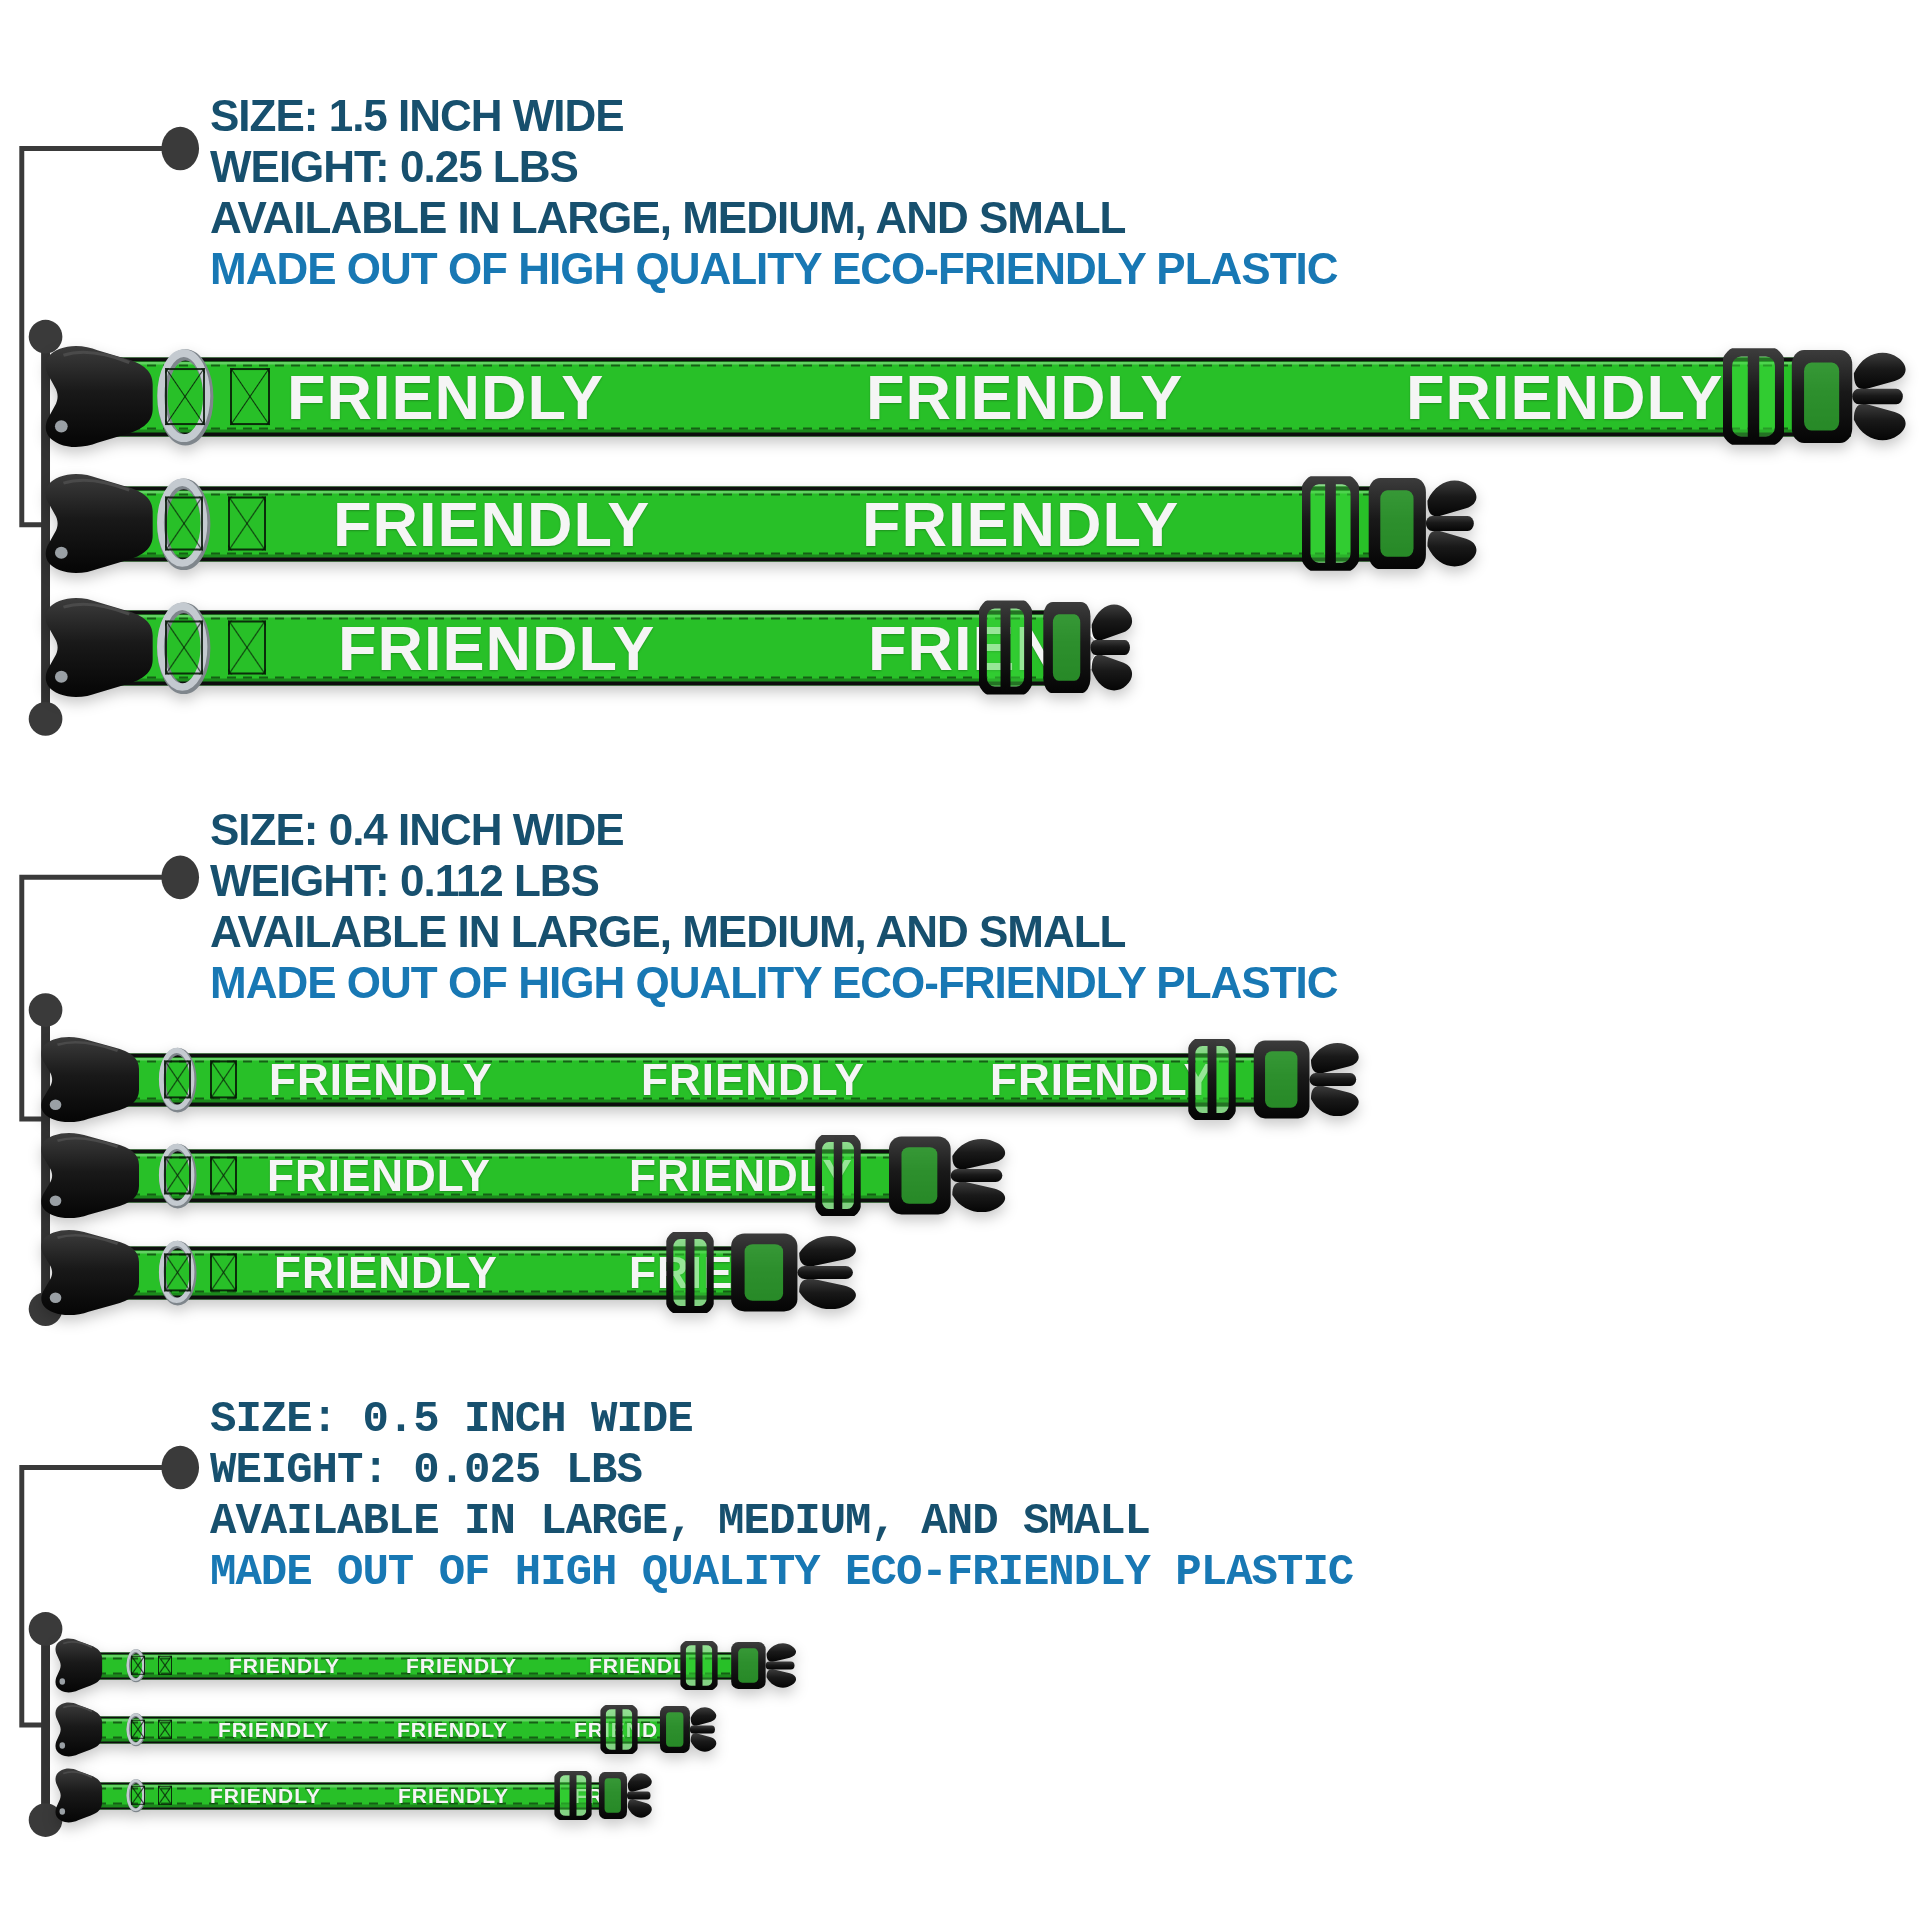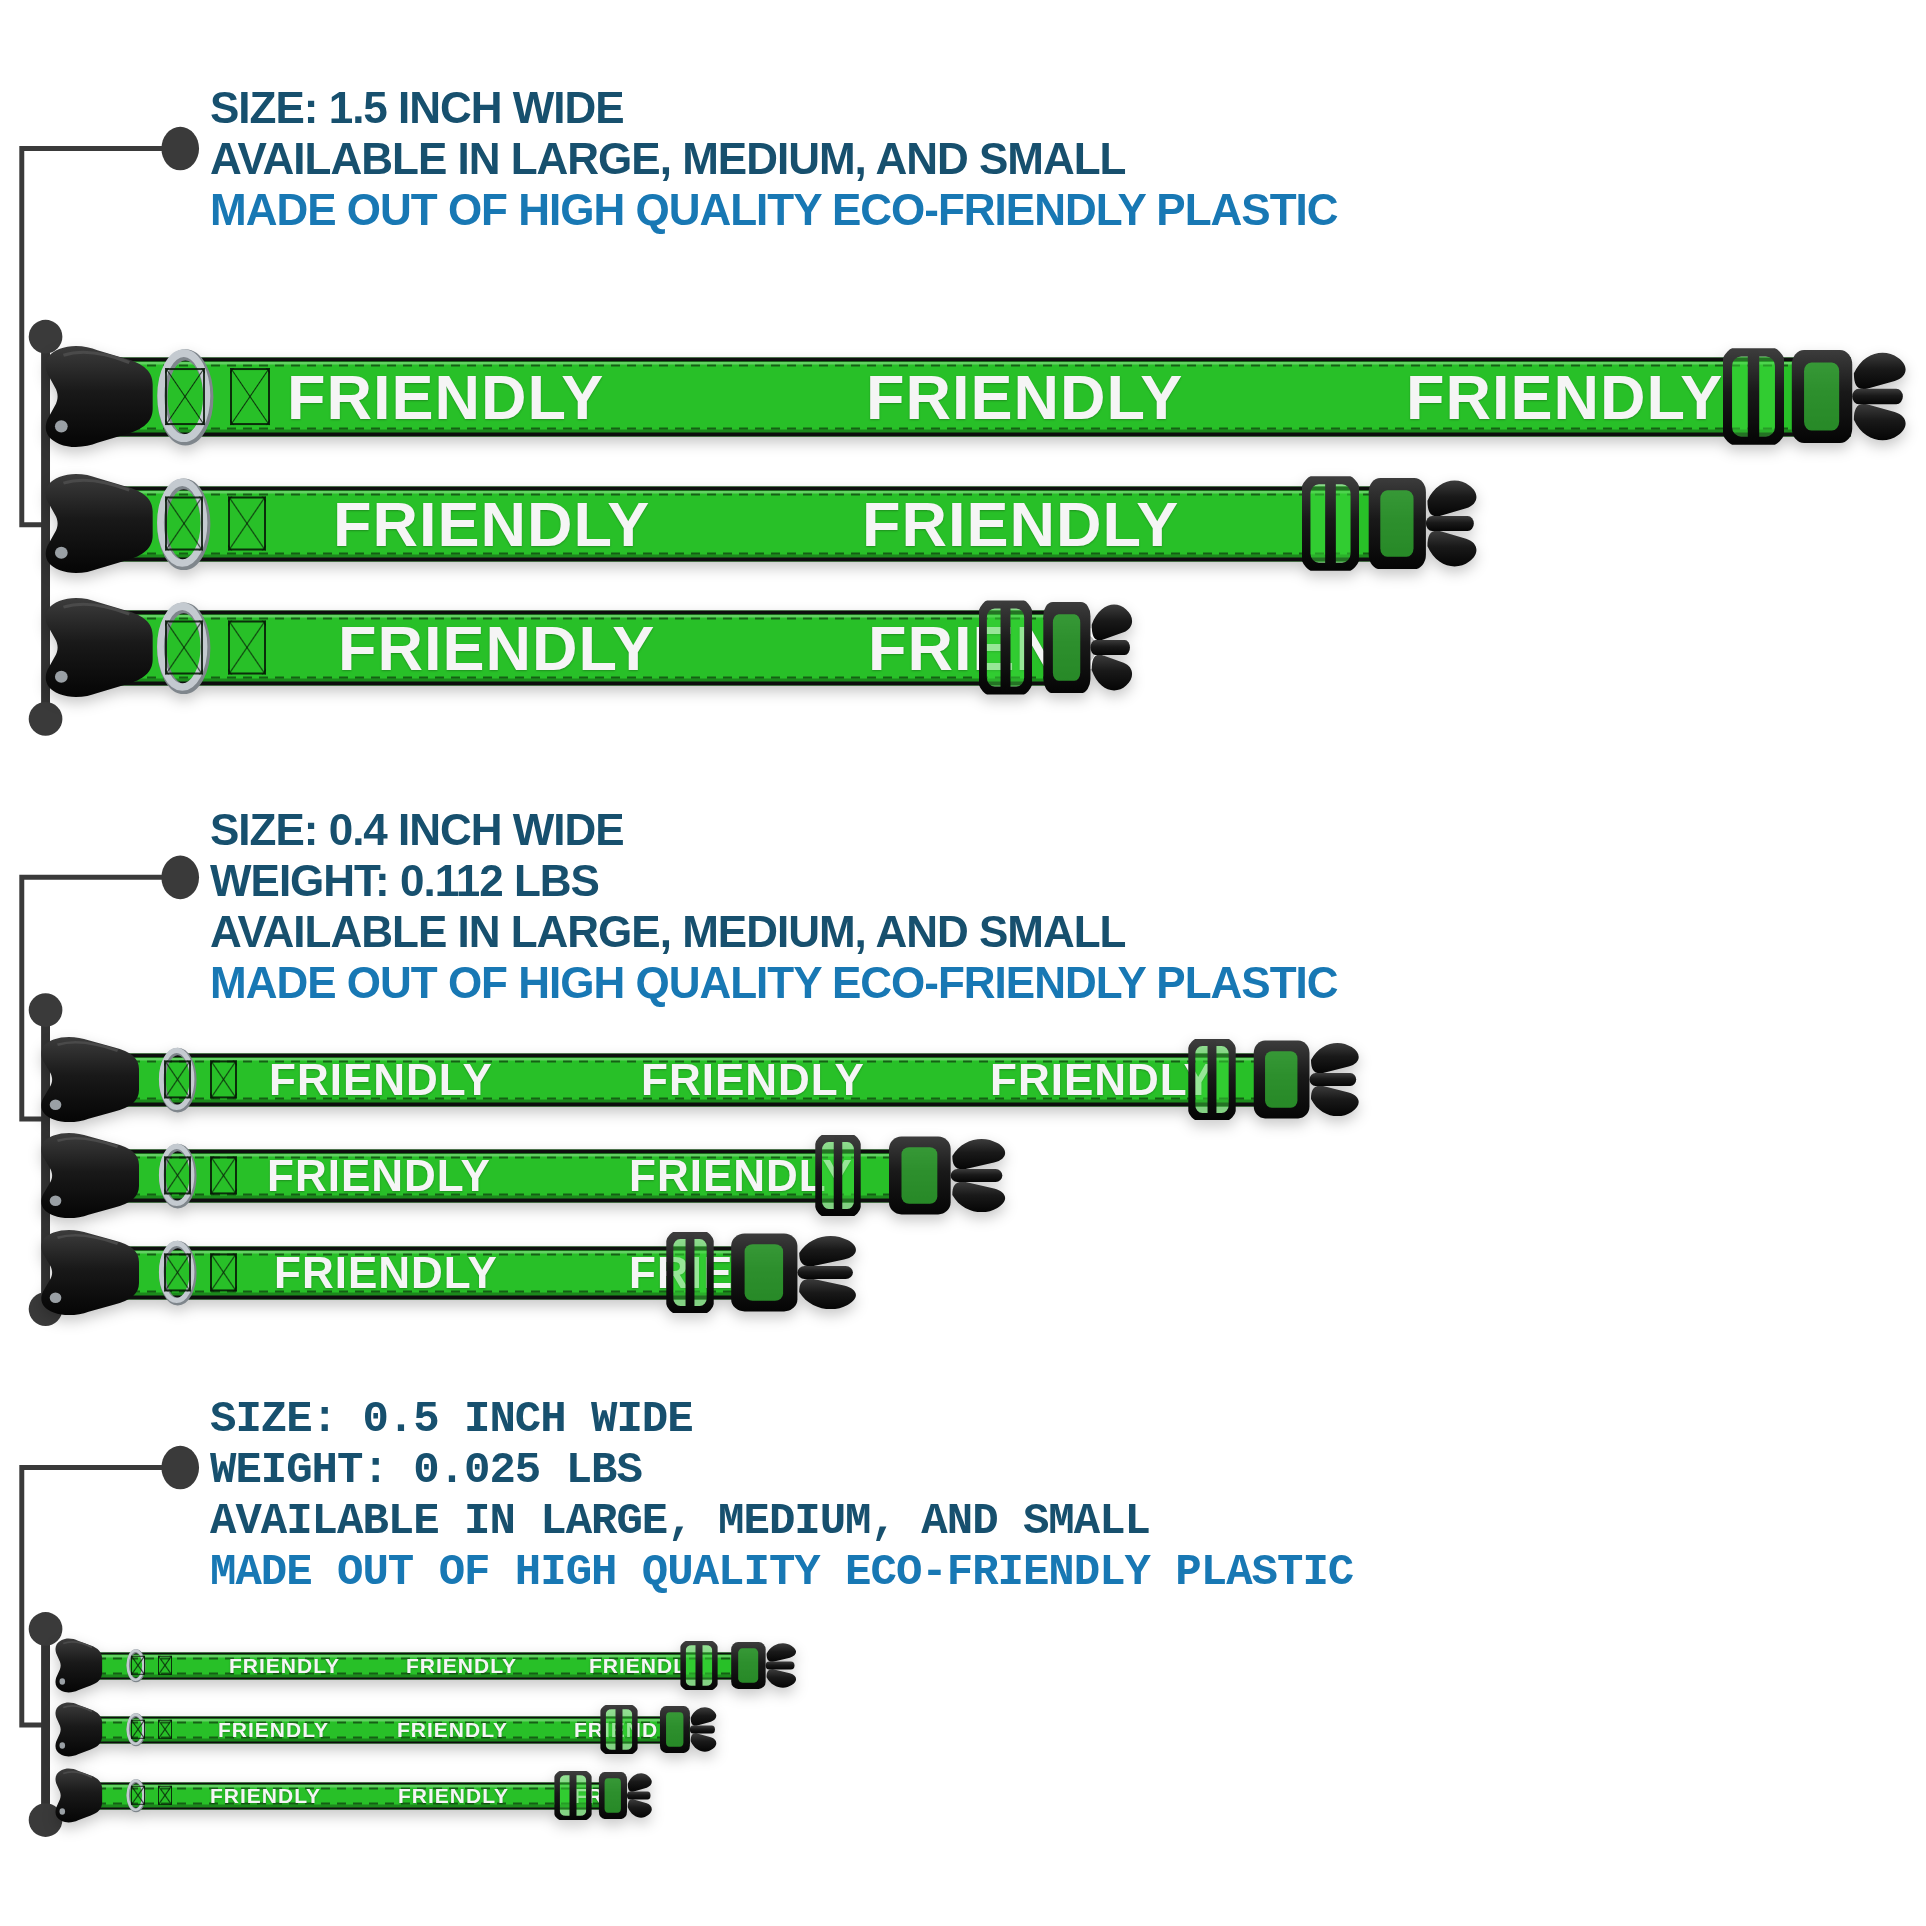--- a/index.html
+++ b/index.html
@@ -104,22 +104,23 @@
     </g>
     <g>
       <path class="thin" d="M182 1482 H22 V1742 H44"></path>
       <ellipse class="dot" cx="182" cy="1482" rx="19" ry="22"></ellipse>
       <line class="thick" x1="46" y1="1645" x2="46" y2="1838"></line>
       <circle class="dot" cx="46" cy="1645" r="17"></circle>
         <circle class="dot" cx="46" cy="1838" r="17"></circle>
     </g>
   </svg>
 
-  <section class="spec" style="left:210px;top:82px;">
+  <section class="spec" style="left:210px;top:90px;">
     <div class="sline navy">SIZE: 1.5 INCH WIDE</div>
+    <div class="sline navy">WEIGHT: 0.25 LBS</div>
     <div class="sline navy">AVAILABLE IN LARGE, MEDIUM, AND SMALL</div>
     <div class="sline blue">MADE OUT OF HIGH QUALITY ECO-FRIENDLY PLASTIC</div>
   </section>
 
   <div class="collar" style="left:40px;top:345px;width:1881px;height:103px;--sh:79px;--fs:63px;">
     <div class="strap" style="left:75px;width:1736px;">
       <svg class="dring" style="left:38px;" viewBox="0 0 64 105.594" width="63" height="105">
           <use href="#sym-dr"></use>
         </svg>
       <span class="stitch" style="left:50px;"></span>

